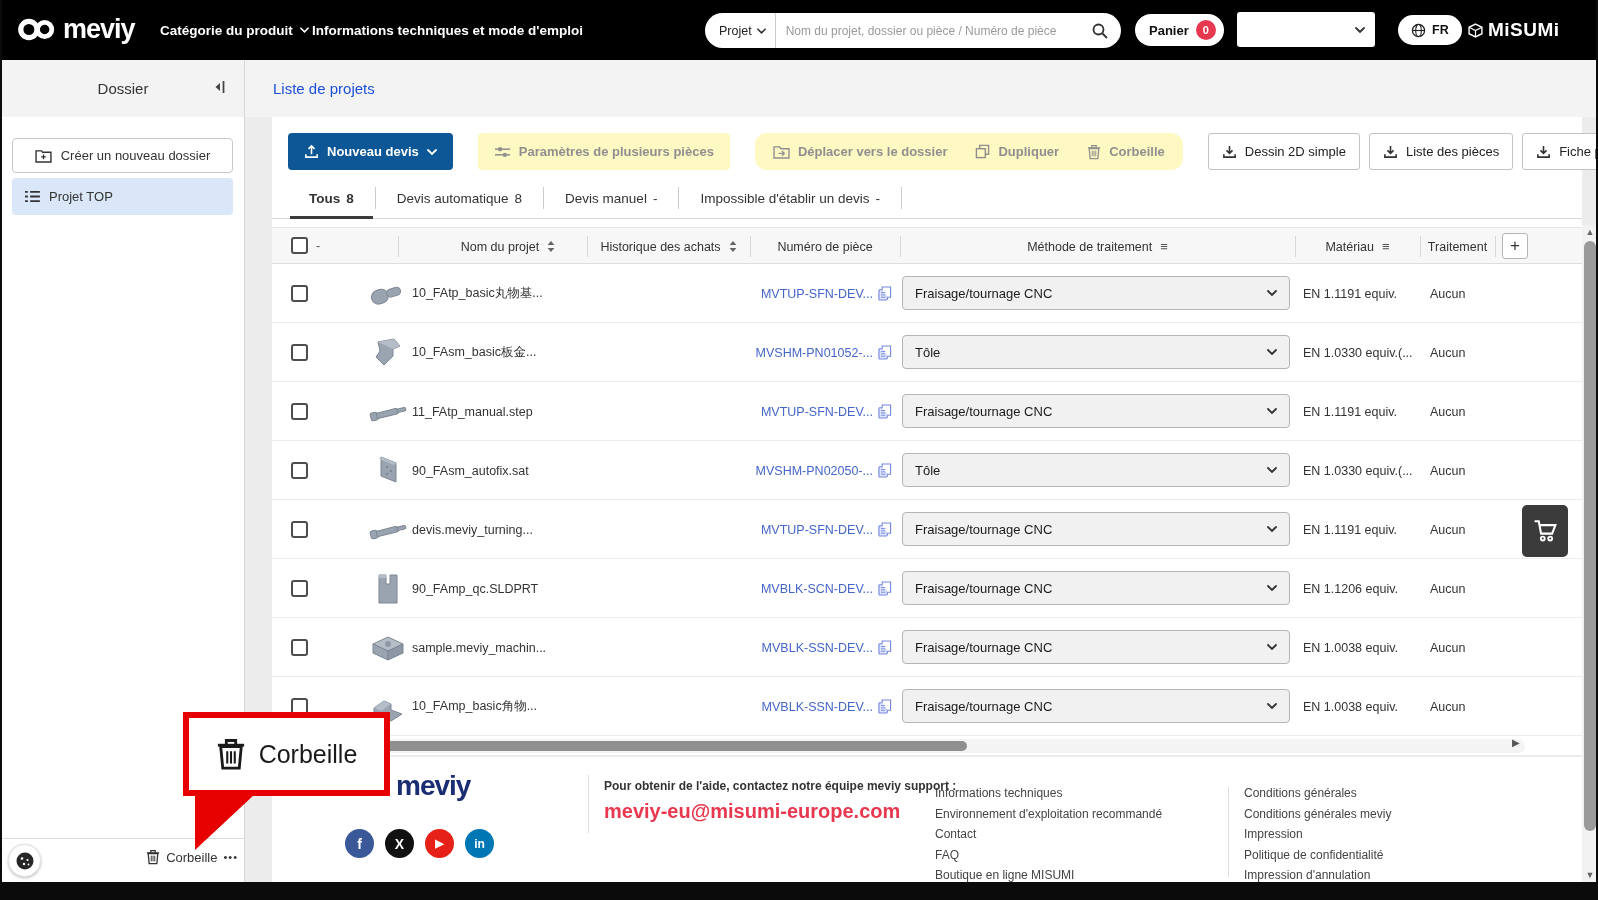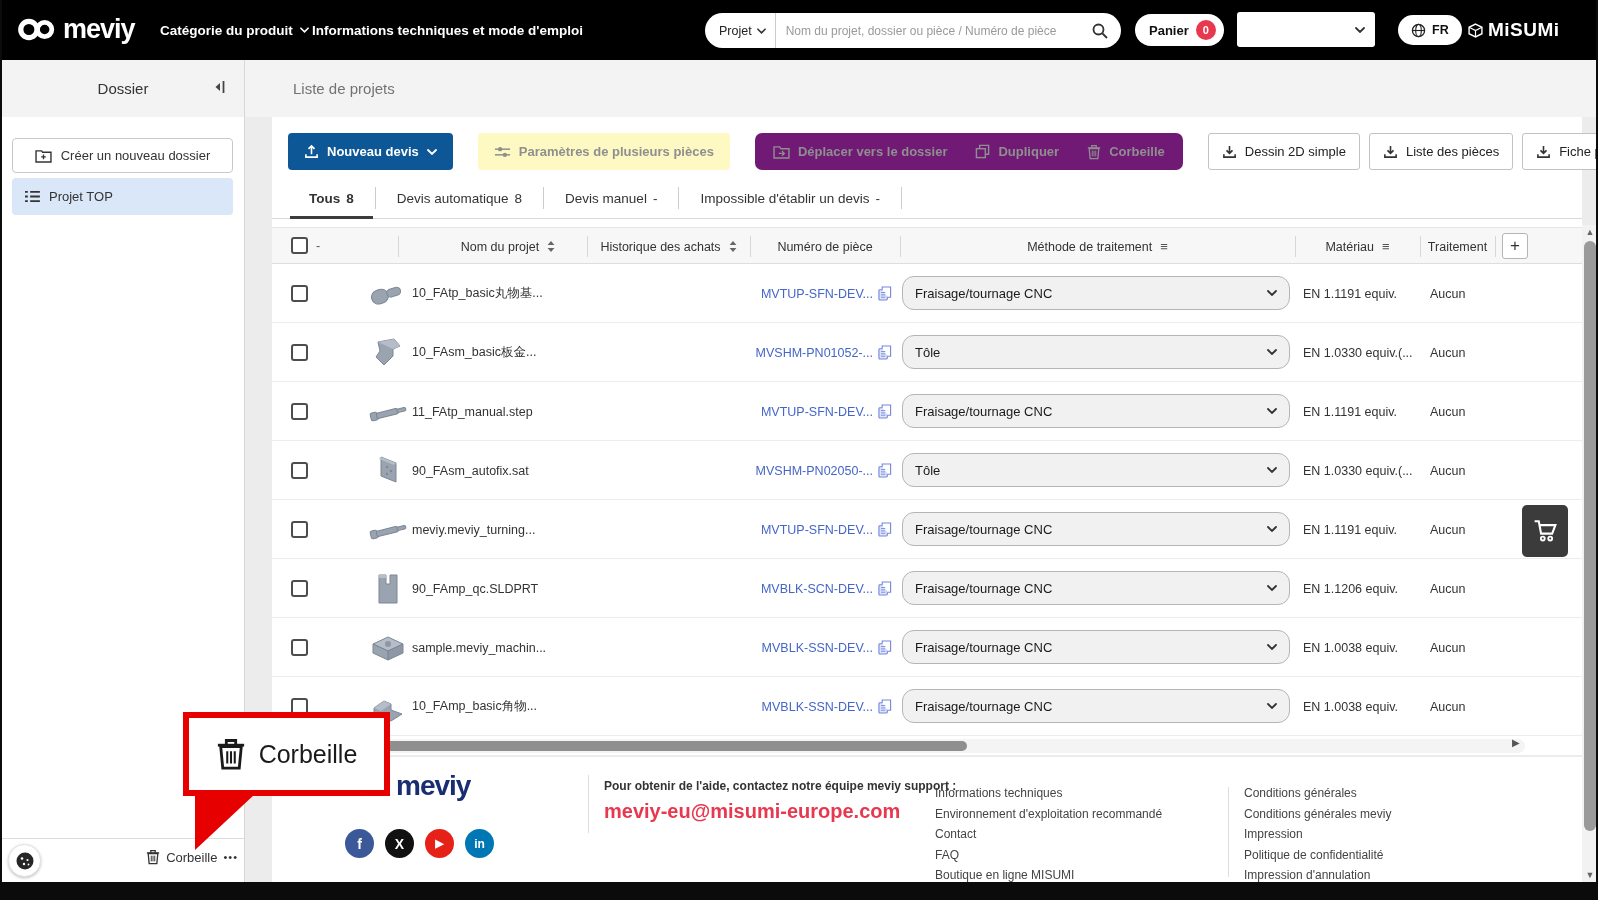--- a/index.html
+++ b/index.html
@@ -25,39 +25,39 @@
   .nav-search input::placeholder { color:#9a9a9a; }
   .search-btn { padding:0 13px 0 4px; display:flex; align-items:center; cursor:pointer; }
   .nav-cart { position:absolute; left:1135px; top:14px; height:32px; padding:0 8px 0 14px; background:#fff; border-radius:16px; display:flex; align-items:center; gap:7px; font-size:13px; font-weight:bold; color:#111; cursor:pointer; }
   .cart-badge { width:20px; height:20px; border-radius:50%; background:#e8384f; color:#fff; font-size:11px; font-weight:bold; display:flex; align-items:center; justify-content:center; }
   .nav-select { position:absolute; left:1237px; top:12px; width:138px; height:35px; background:#fff; border-radius:3px; display:flex; align-items:center; justify-content:flex-end; padding-right:10px; cursor:pointer; }
   .nav-lang { position:absolute; left:1398px; top:15px; height:30px; padding:0 13px; background:#fff; border-radius:15px; display:flex; align-items:center; gap:6px; font-size:12.5px; font-weight:bold; color:#111; cursor:pointer; }
   .nav-brand { position:absolute; left:1468px; top:19px; display:flex; align-items:center; gap:5px; color:#fff; font-size:19px; font-weight:bold; letter-spacing:.5px; }
 
   
   .band { position:absolute; left:245px; top:60px; width:1353px; height:57px; background:#f3f3f3; }
-  .page-title { position:absolute; left:28px; top:0; height:57px; display:flex; align-items:center; font-size:15px; color:#737373;margin-left:20px; }
+  .page-title { position:absolute; left:28px; top:0; height:57px; display:flex; align-items:center; font-size:15px; color:#1d4ed8; }
   .sidebar { position:absolute; left:2px; top:60px; width:243px; height:822px; background:#fff; border-right:1px solid #d7d7d7; z-index:5; }
   .sb-head { position:relative; height:57px; background:#f3f3f3; display:flex; align-items:center; justify-content:center; font-size:15px; color:#333; }
   .sb-collapse { position:absolute; right:18px; top:20px; cursor:pointer; }
   .sb-newfolder { position:absolute; left:10px; top:78px; width:221px; height:35px; background:#fff; border:1px solid #c9c9c9; border-radius:4px; display:flex; align-items:center; justify-content:center; gap:9px; font-size:13px; color:#333; cursor:pointer; }
   .sb-item { position:absolute; left:10px; top:118px; width:221px; height:37px; background:#d9e7f8; border-radius:4px; display:flex; align-items:center; gap:9px; padding-left:12px; font-size:13px; color:#333; cursor:pointer; }
   .sb-foot { position:absolute; left:0; top:778px; width:242px; height:44px; border-top:1px solid #ddd; }
   .sb-trash { position:absolute; right:6px; top:10px; display:flex; align-items:center; gap:6px; font-size:13px; color:#333; cursor:pointer; }
   .sb-trash .dots { font-size:11px; letter-spacing:1px; color:#333; }
   .cookie-btn { position:absolute; left:8px; top:844px; width:33px; height:33px; border-radius:50%; background:#fff; border:1px solid #e3e3e3; box-shadow:0 1px 3px rgba(0,0,0,.25); display:flex; align-items:center; justify-content:center; cursor:pointer; z-index:58; }
 
   
   .panel { position:absolute; left:272px; top:117px; width:1310px; height:638px; background:#fff; }
 
   .toolbar { position:absolute; left:16px; top:16px; width:1326px; height:37px; display:flex; gap:25px; }
   .btn { height:37px; display:flex; align-items:center; gap:8px; border-radius:4px; font-size:13px; cursor:pointer; white-space:nowrap; }
   .btn-primary { background:#0e5796; color:#fff; font-weight:bold; padding:0 16px; }
   .btn-gray { background:#fef9c3; color:#8f8f8f; font-weight:bold; padding:0 16px; cursor:default; }
-  .btn-group-gray { background:#701a75; border-radius:7px; display:flex; align-items:center; gap:28px; padding:0 18px; }
+  .btn-group-gray { background:#fef9c3; border-radius:12px; display:flex; align-items:center; gap:28px; padding:0 18px; }
   .btn-group-gray .gitem { display:flex; align-items:center; gap:8px; color:#8f8f8f; font-size:13px; font-weight:bold; cursor:default; white-space:nowrap; }
   .btn-white { background:#fff; border:1px solid #c2c2c2; border-radius:3px; color:#222; padding:0 13px; gap:8px; }
   .wgroup { margin-left:auto; display:flex; gap:9px; }
 
   
   .tabs { position:absolute; left:0; top:61px; width:1310px; height:41px; border-bottom:1px solid #d9d9d9; display:flex; align-items:stretch; padding-left:16px; }
   .tab { position:relative; padding:0 21px; display:flex; align-items:center; gap:6px; font-size:13.5px; color:#333; cursor:pointer; white-space:nowrap; }
   .tab.active { font-weight:bold; }
   .tab.active::after { content:""; position:absolute; left:2px; right:2px; bottom:-1px; height:3px; background:#3c3c3c; }
   .tab-sep { width:1px; height:22px; background:#ccc; align-self:center; }
@@ -74,21 +74,21 @@
 
   
   .rows { position:absolute; left:0; top:147px; width:1310px; }
   .row { position:relative; height:59px; border-bottom:1px solid #ececec; background:#fff; }
   .row .cb { position:absolute; left:19px; top:21px; }
   .thumb { position:absolute; left:96px; top:13px; width:40px; height:34px; }
   .cell-name { position:absolute; left:140px; top:0; width:175px; height:59px; display:flex; align-items:center; font-size:12.5px; color:#333; white-space:nowrap; overflow:hidden; }
   .cell-pn { position:absolute; left:460px; top:0; width:160px; height:59px; display:flex; align-items:center; justify-content:flex-end; gap:5px; }
   .pn-link { font-size:12.5px; color:#4566c8; cursor:pointer; white-space:nowrap; }
   .copy-ic { cursor:pointer; display:flex; }
-  .cell-sel { position:absolute; left:630px; top:12px; width:388px; height:34px; background:#f1f1f1; border:1px solid #b5b5b5; border-radius:12px; display:flex; align-items:center; font-size:13px; color:#1a1a1a; padding:0 12px; cursor:pointer; }
+  .cell-sel { position:absolute; left:630px; top:12px; width:388px; height:34px; background:#f1f1f1; border:1px solid #b5b5b5; border-radius:4px; display:flex; align-items:center; font-size:13px; color:#1a1a1a; padding:0 12px; cursor:pointer; }
   .cell-sel .chev { margin-left:auto; display:flex; }
   .cell-mat { position:absolute; left:1031px; top:0; width:122px; height:59px; display:flex; align-items:center; font-size:12.5px; color:#333; white-space:nowrap; overflow:hidden; }
   .cell-treat { position:absolute; left:1158px; top:0; width:70px; height:59px; display:flex; align-items:center; font-size:12.5px; color:#333; }
 
   
   .hscroll { position:absolute; left:0; top:622px; width:1253px; height:14px; background:#f4f4f4; border-radius:7px; }
   .hthumb { position:absolute; left:2px; top:2px; width:693px; height:10px; background:#8f8f8f; border-radius:5px; cursor:pointer; }
   .harrow { position:absolute; left:1240px; top:620px; font-size:10px; color:#555; cursor:pointer; }
 
   
@@ -565,21 +565,21 @@
         </div>
         <div class="cell-mat">EN 1.0330 equiv.(...</div>
         <div class="cell-treat">Aucun</div>
       </div>
 
       <div class="row">
         <span class="cb"></span>
         <svg class="thumb">
             <use href="#th-shaft"></use>
           </svg>
-        <div class="cell-name">meviy.meviy_turning...</div>
+        <div class="cell-name">devis.meviy_turning...</div>
         <div class="cell-pn">
           <span class="pn-link">MVTUP-SFN-DEV...</span>
           <svg class="copy-ic" width="14" height="15">
               <use href="#ic-copy"></use>
             </svg>
         </div>
         <div class="cell-sel">
           <span>Fraisage/tournage CNC</span>
           <span class="chev">
               <svg width="10" height="6" color="#333">

